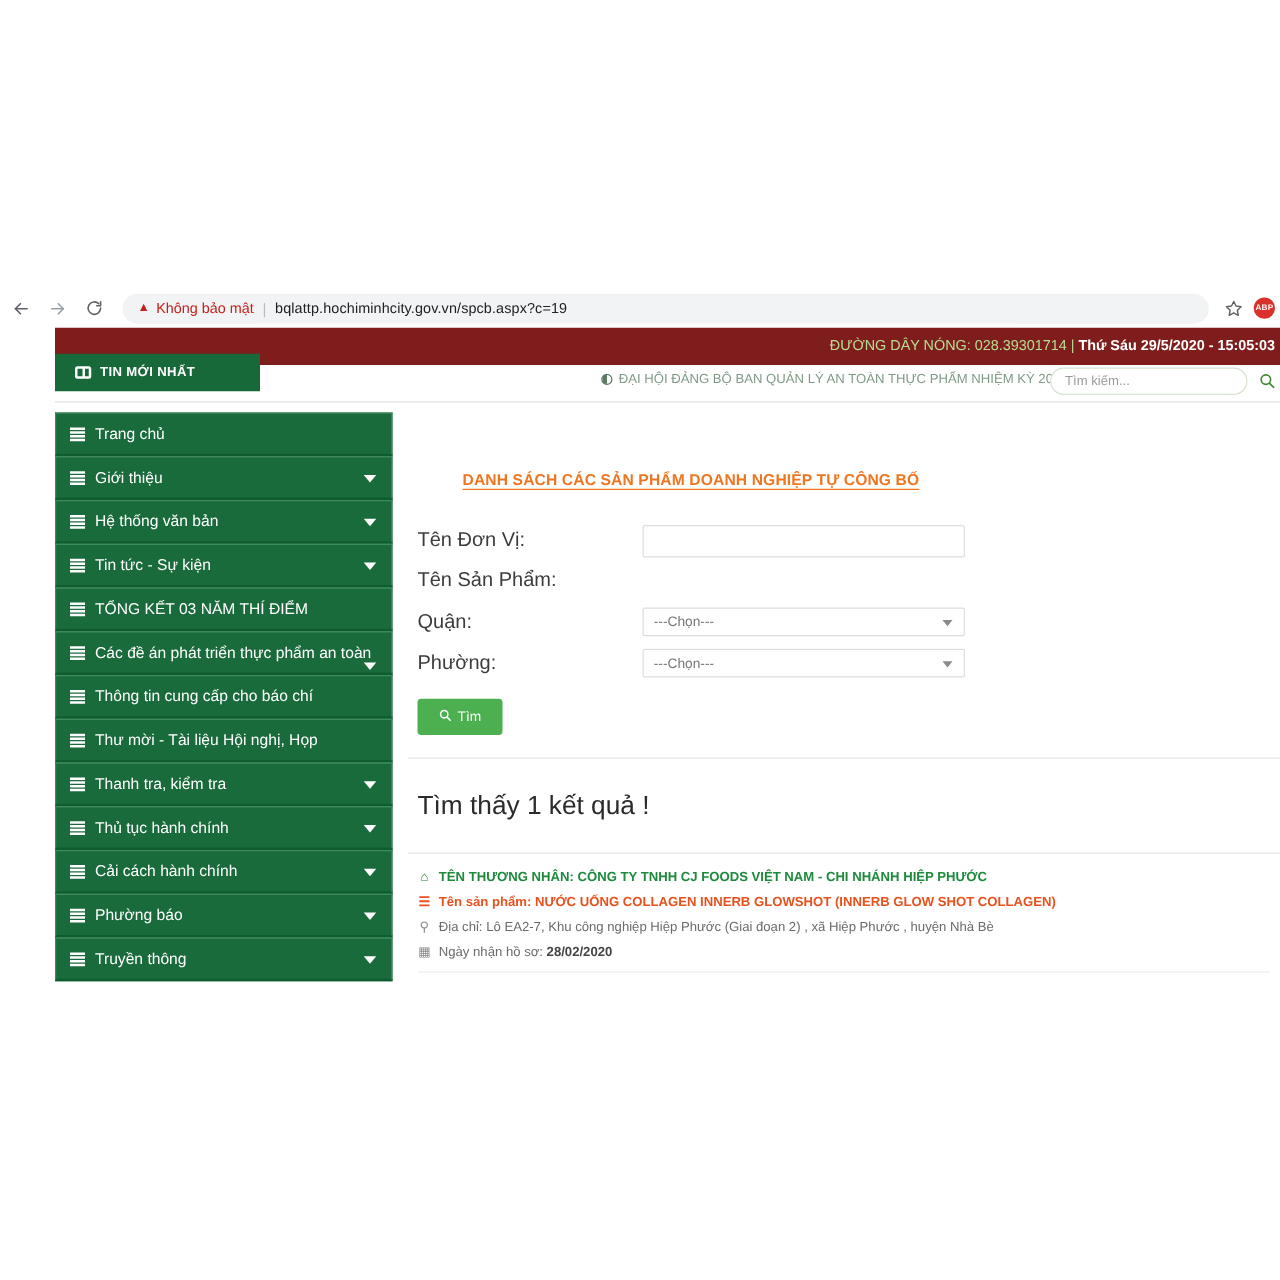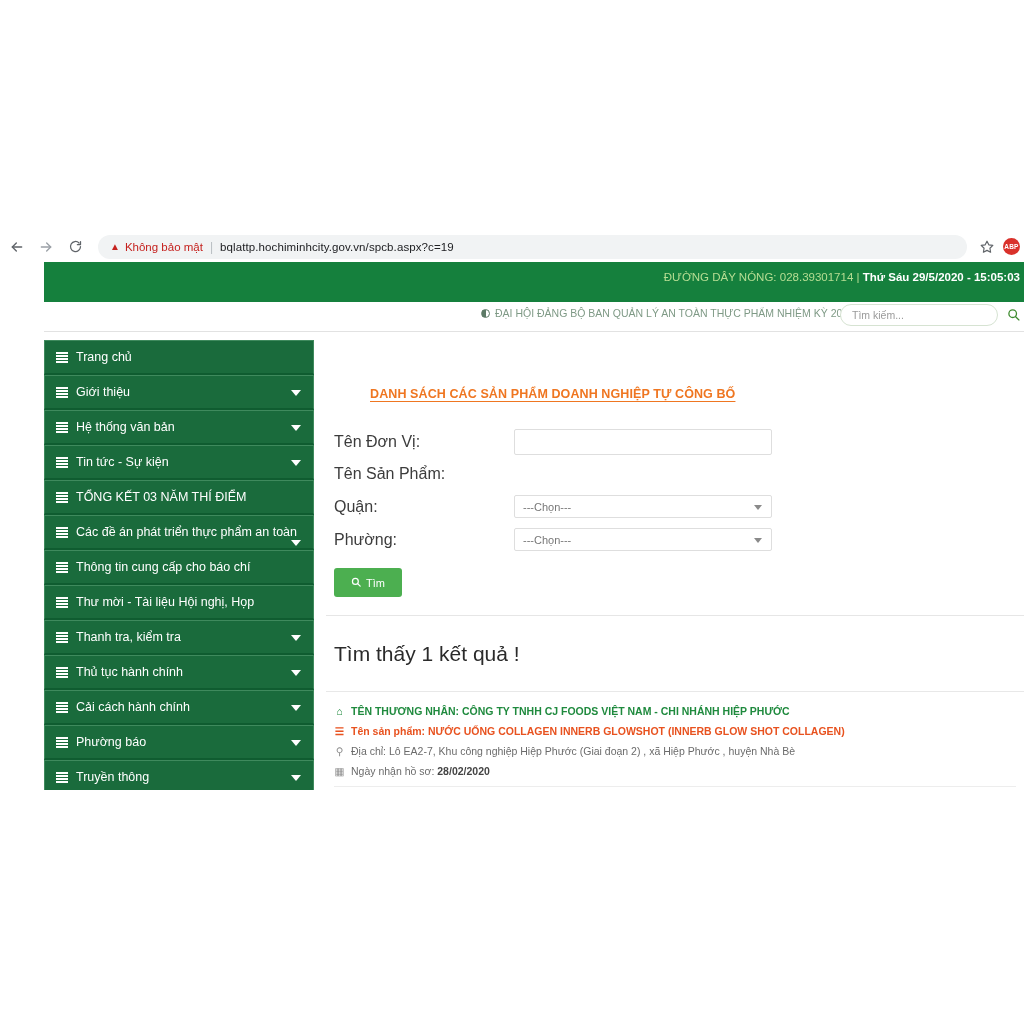--- a/index.html
+++ b/index.html
@@ -43,22 +43,22 @@
   }
 
   
   .page {
     position: absolute; left: 44px; top: 262px; width: 980px; height: 528px;
     background: #ffffff; overflow: hidden;
   }
 
   
   .topband {
-    position: relative; width: 980px; height: 40px;
-    background: #15803d;
+    position: relative; width: 980px; height: 30px;
+    background: #7f1d1d;
   }
   .hotline {
     position: absolute; right: 4px; top: 9px;
     font-size: 11.5px; color: #b7dd93; white-space: nowrap;
   }
   .hotline .dt { color: #ffffff; font-weight: bold; }
 
   
   .strip {
     position: relative; width: 980px; height: 30px;
@@ -238,20 +238,24 @@
 
     <div class="topband">
       <div class="hotline">
         <span>ĐƯỜNG DÂY NÓNG: 028.39301714</span>
         <span>|</span>
         <span class="dt">Thứ Sáu 29/5/2020 - 15:05:03</span>
       </div>
     </div>
 
     <div class="strip">
+      <div class="tab-news">
+        <span class="tab-ico"></span>
+        <span>TIN MỚI NHẤT</span>
+      </div>
       <div class="marquee">
         <span class="contrast-ico"></span>
         <span>ĐẠI HỘI ĐẢNG BỘ BAN QUẢN LÝ AN TOÀN THỰC PHẨM NHIỆM KỲ 2022 - 2025</span>
       </div>
       <div class="search-wrap">
         <input class="search-input" type="text" placeholder="Tìm kiếm..." style="">
         <span class="search-go">
           <svg width="13" height="13" viewBox="0 0 24 24" fill="none" stroke="#3d8b2e" stroke-width="2.4" stroke-linecap="round">
               <circle cx="10.5" cy="10.5" r="7"></circle>
               <line x1="16" y1="16" x2="22" y2="22"></line>

